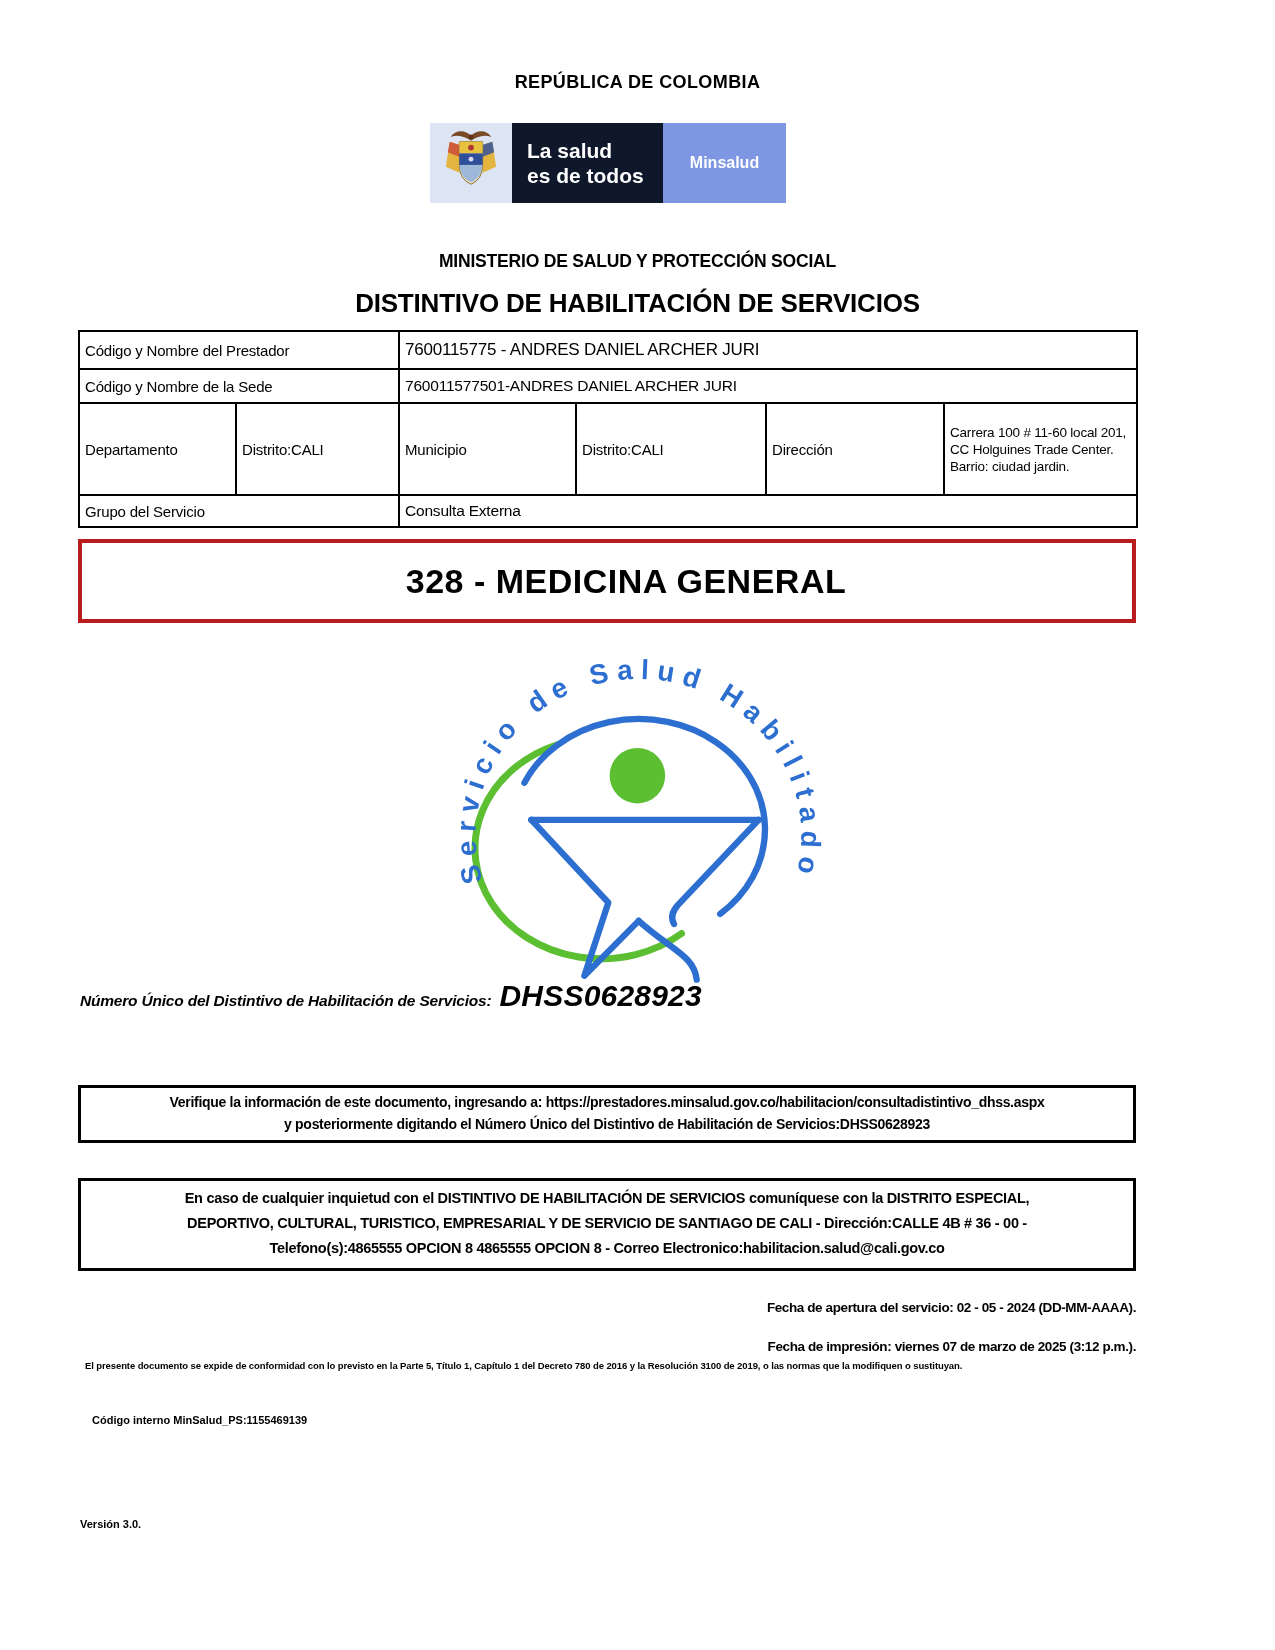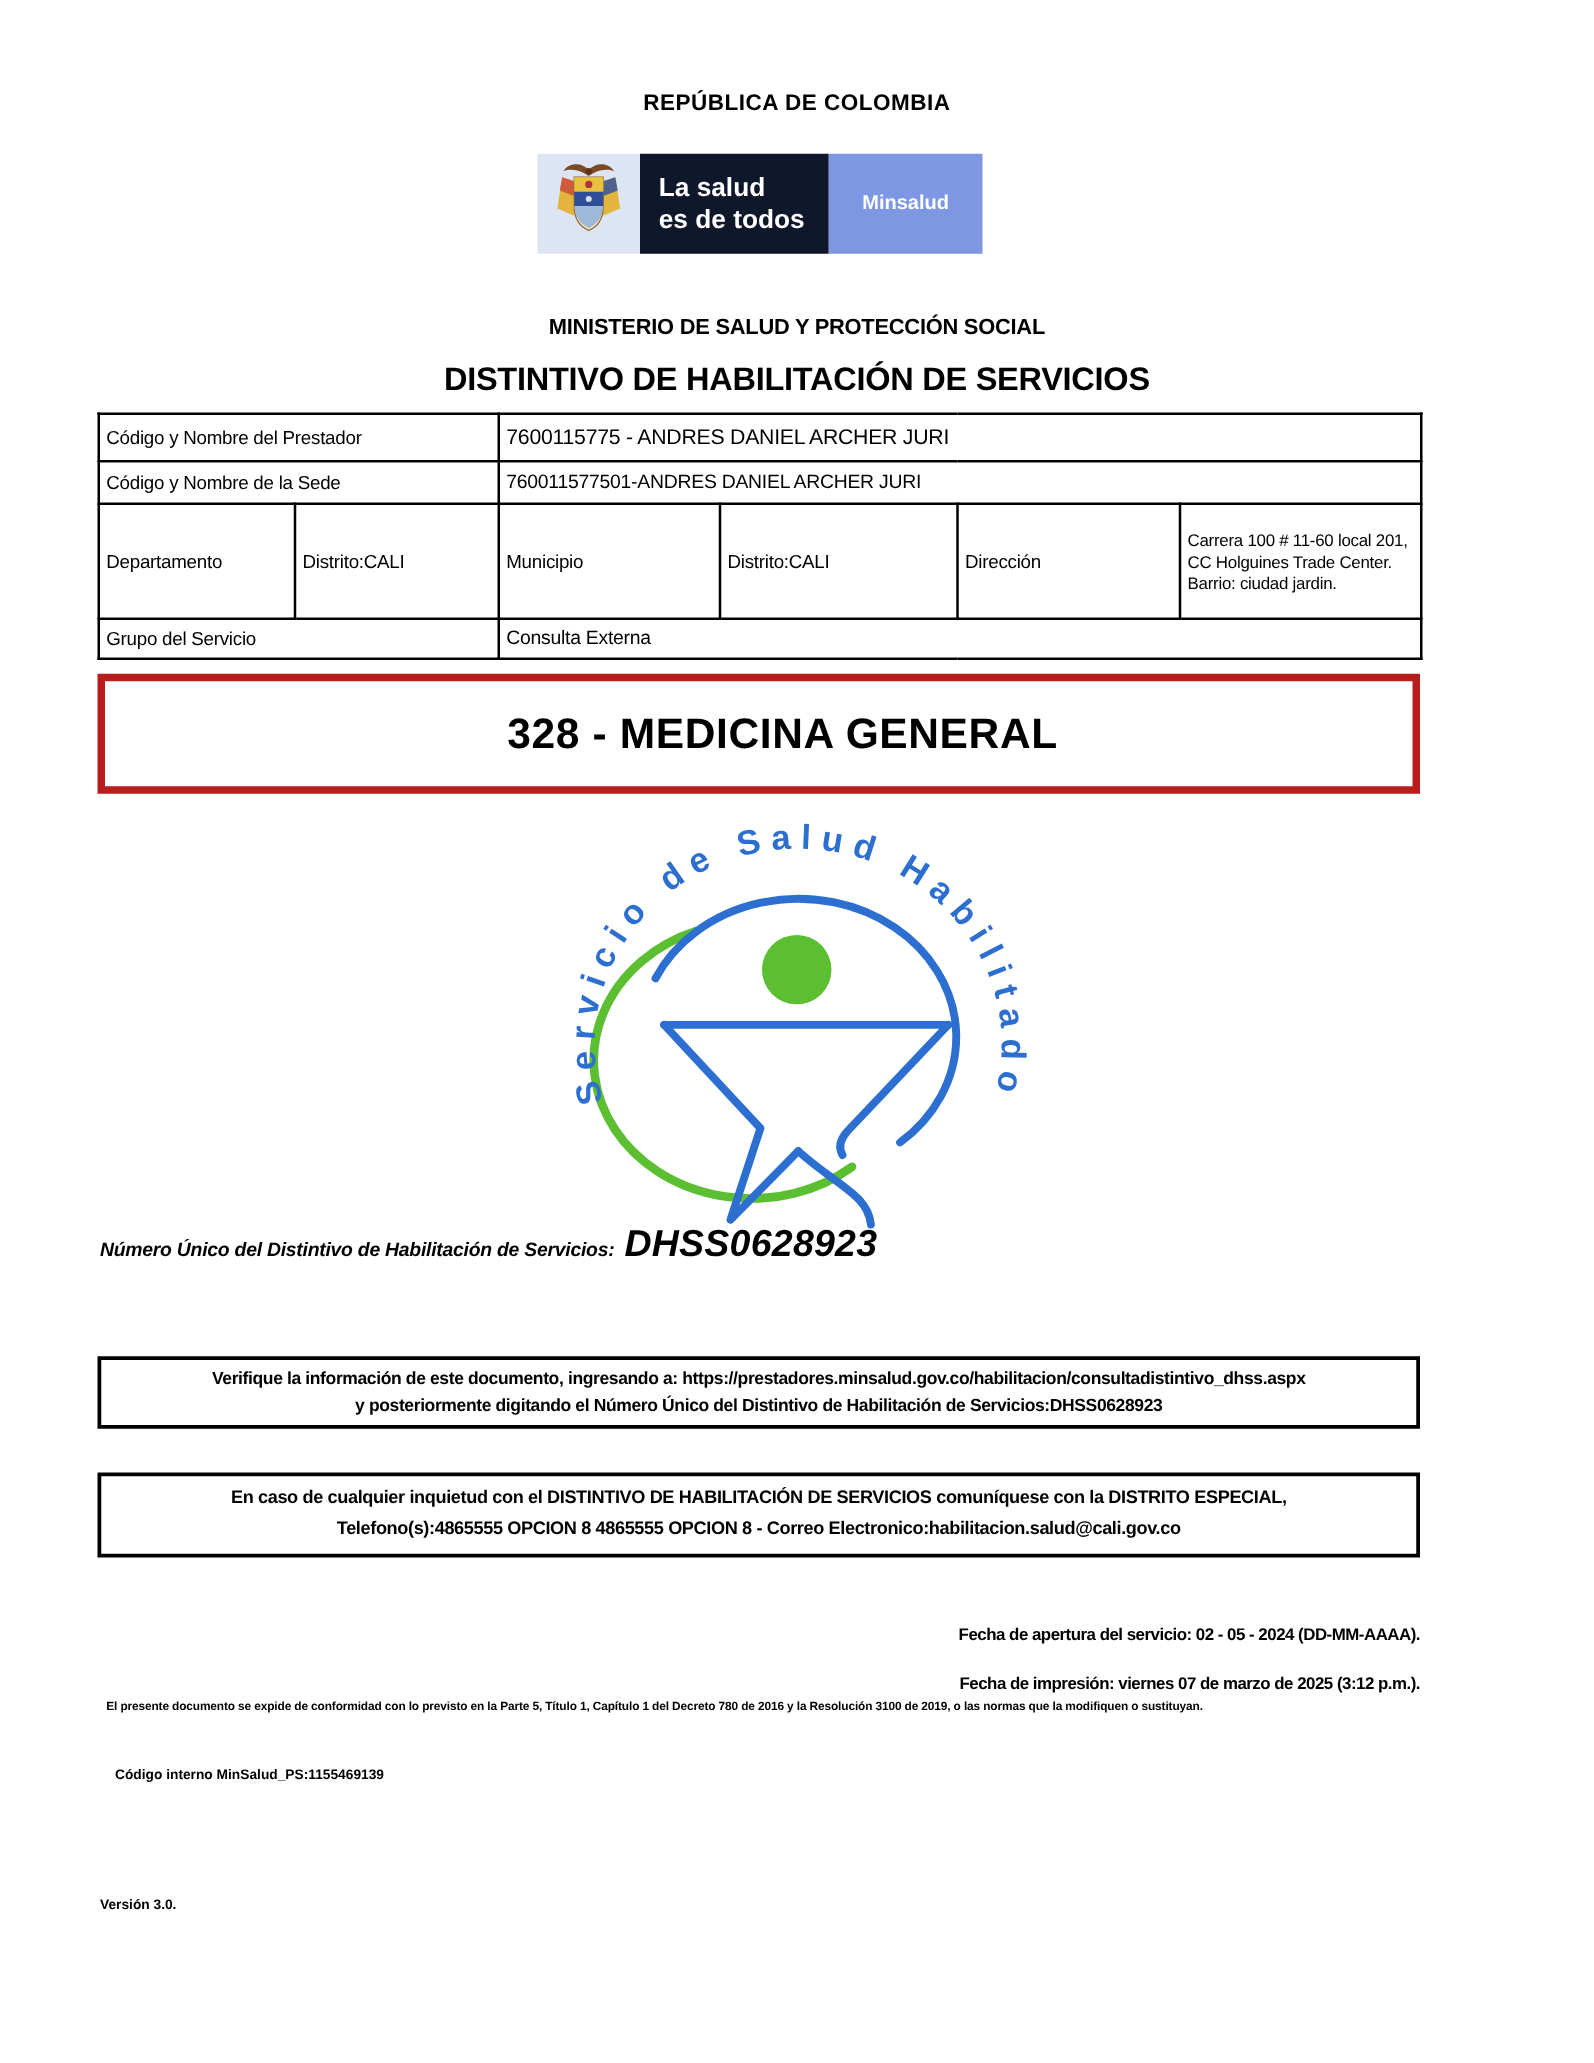--- a/index.html
+++ b/index.html
@@ -24,22 +24,22 @@
   
   table.info { position:absolute; left:78px; top:330px; width:1058px; border-collapse:collapse; table-layout:fixed; }
   table.info td { border:2px solid #000; font-weight:normal; padding:2px 5px; vertical-align:middle; overflow:hidden; }
   tr.r1 { height:38px; } tr.r2 { height:34px; } tr.r3 { height:92px; } tr.r4 { height:32px; }
   td.lbl  { font-size:15px; letter-spacing:-.2px; }
   td.val-big { font-size:17px; letter-spacing:-.2px; }
   td.val  { font-size:15.5px; letter-spacing:-.2px; }
   td.addr { font-size:13.5px; line-height:17px; letter-spacing:-.2px; }
 
   
-  .service-box { position:absolute; left:78px; top:539px; width:1058px; height:96px;
-    border:6px solid #b91c1c; display:flex; align-items:center; justify-content:center;
+  .service-box { position:absolute; left:78px; top:539px; width:1058px; height:84px;
+    border:4px solid #b91c1c; display:flex; align-items:center; justify-content:center;
     font-size:34px; font-weight:bold; letter-spacing:.5px;padding-left:38px; }
 
   .seal { position:absolute; left:443px; top:640px; width:385px; height:344px; }
 
   
   .unique { position:absolute; left:80px; top:979px; display:flex; align-items:baseline; gap:8px; font-style:italic; font-weight:bold; }
   .unique .u-label { font-size:15.5px; letter-spacing:-.2px; }
   .unique .u-value { font-size:30px; letter-spacing:.2px; }
 
   .outline-box { position:absolute; left:78px; width:1058px; border:3px solid #000;
@@ -156,20 +156,21 @@
     <span class="u-value">DHSS0628923</span>
   </div>
 
   <div class="outline-box verify-box">
     <div class="line">Verifique la información de este documento, ingresando a: https://prestadores.minsalud.gov.co/habilitacion/consultadistintivo_dhss.aspx</div>
     <div class="line">y posteriormente digitando el Número Único del Distintivo de Habilitación de Servicios:DHSS0628923</div>
   </div>
 
   <div class="outline-box contact-box">
     <div class="line">En caso de cualquier inquietud con el DISTINTIVO DE HABILITACIÓN DE SERVICIOS comuníquese con la DISTRITO ESPECIAL,</div>
+    <div class="line">DEPORTIVO, CULTURAL, TURISTICO, EMPRESARIAL Y DE SERVICIO DE SANTIAGO DE CALI - Dirección:CALLE 4B # 36 - 00 -</div>
     <div class="line">Telefono(s):4865555 OPCION 8 4865555 OPCION 8 - Correo Electronico:habilitacion.salud@cali.gov.co</div>
   </div>
 
   <div class="date-line apertura">Fecha de apertura del servicio: 02 - 05 - 2024 (DD-MM-AAAA).</div>
   <div class="date-line impresion">Fecha de impresión: viernes 07 de marzo de 2025 (3:12 p.m.).</div>
 
   <div class="legal">El presente documento se expide de conformidad con lo previsto en la Parte 5, Título 1, Capítulo 1 del Decreto 780 de 2016 y la Resolución 3100 de 2019, o las normas que la modifiquen o sustituyan.</div>
   <div class="internal-code">Código interno MinSalud_PS:1155469139</div>
   <div class="version">Versión 3.0.</div>
 

